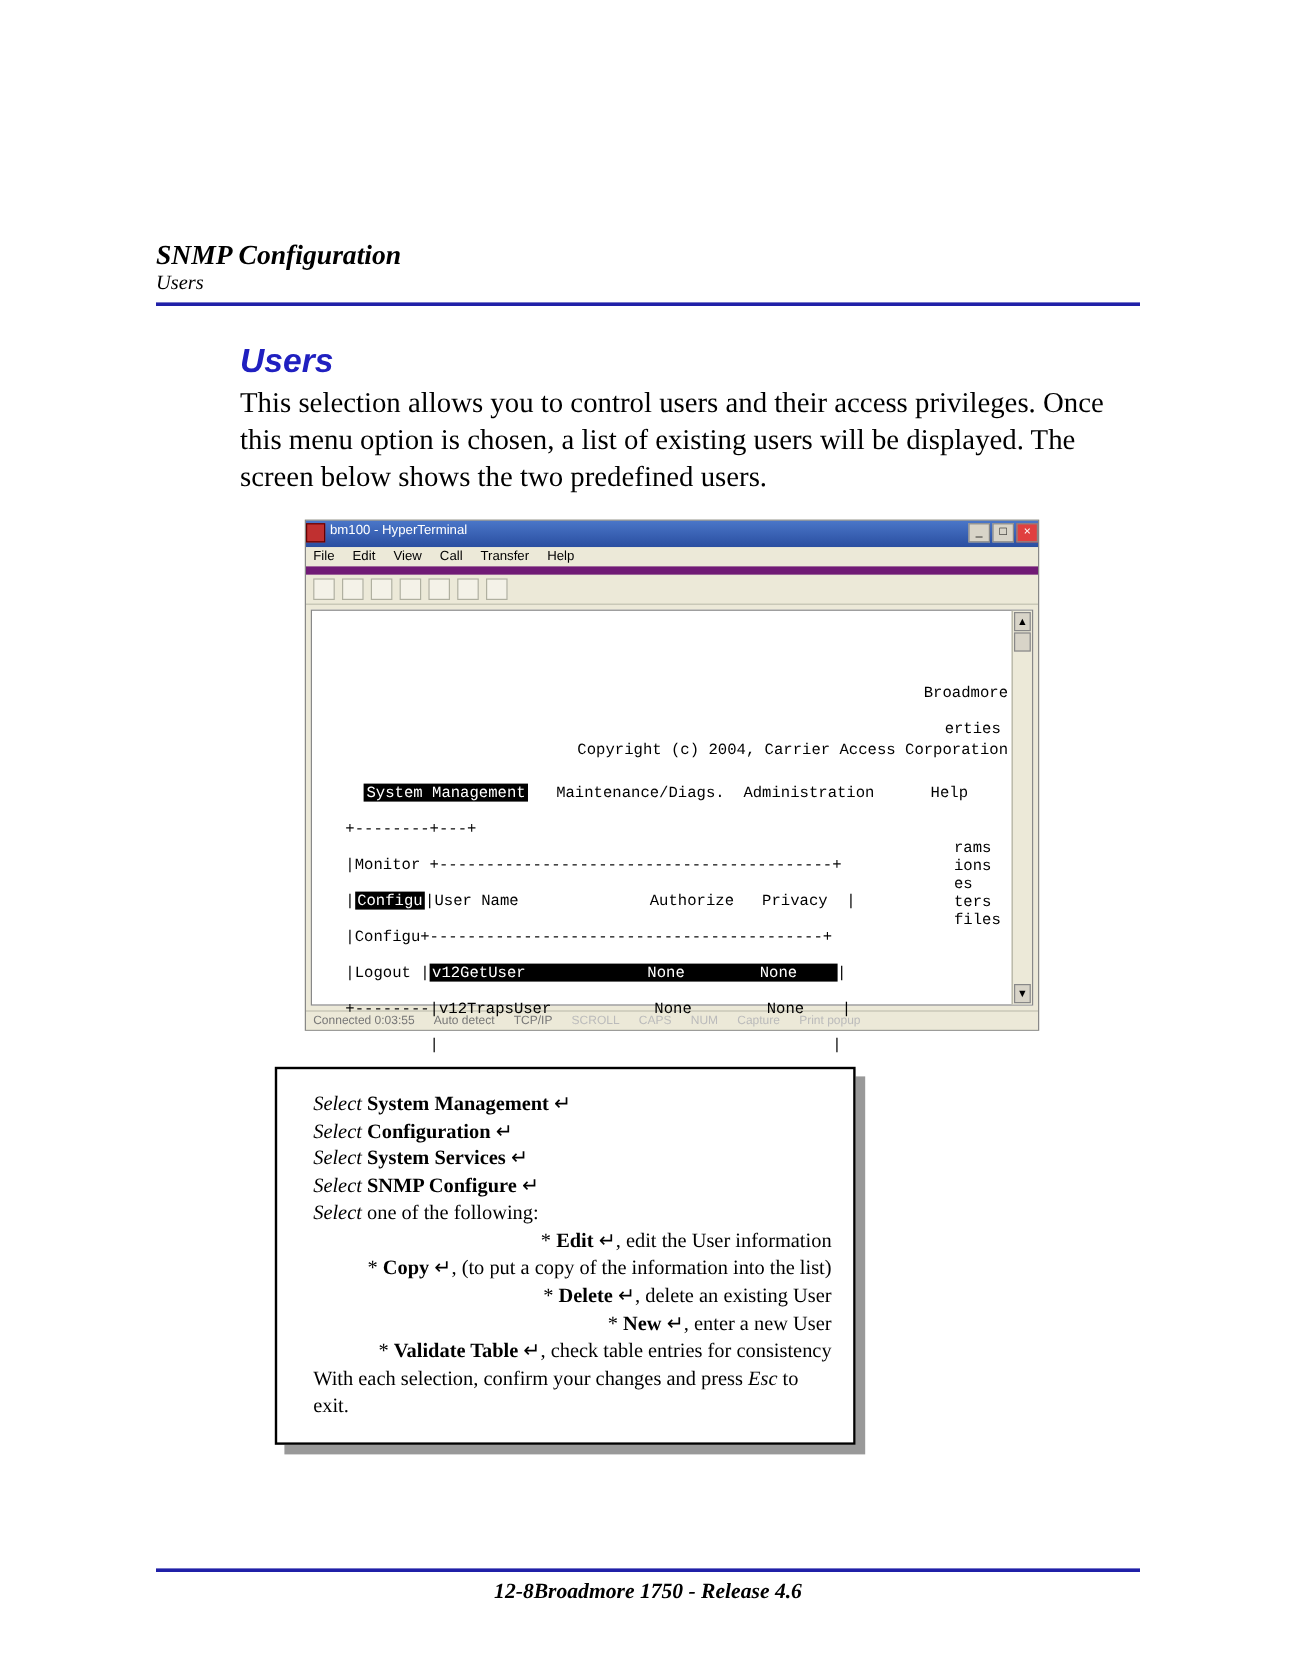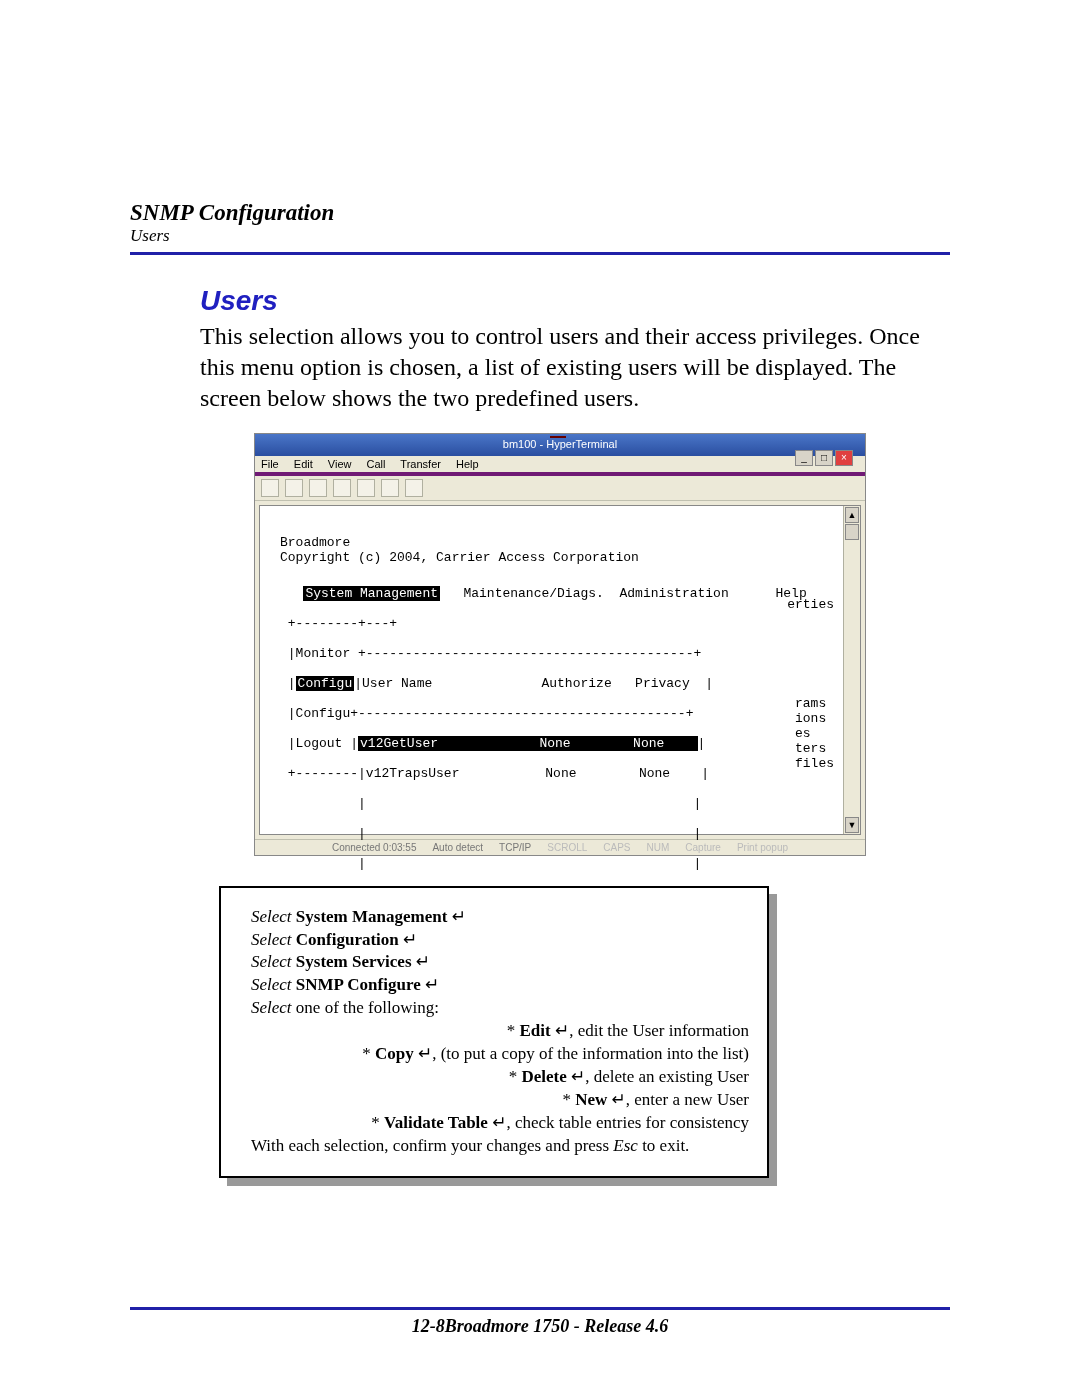--- a/index.html
+++ b/index.html
@@ -59,27 +59,26 @@
     width: 610px;
     border: 1px solid #888;
     background: #ece9d8;
     font-family: "Tahoma", sans-serif;
     font-size: 11px;
     margin: 0 auto 30px auto;
     position: relative;
   }
   .title-bar {
     display: flex;
-    align-items: center;
+    align-items: flex-start;
     background: linear-gradient(#4a76c8, #2a4ea0);
     color: #fff;
-    padding: 2px 12px;
+    padding: 2px 0;
     font-size: 11px;
     height: 18px;
-    flex-direction: column;
   }
   .title-bar-icon {
     width: 14px; height: 14px;
     background: #c03030;
     margin-right: 4px;
     border: 1px solid #600;
   }
   .title-bar-buttons {
     margin-left: auto;
     display: flex;
@@ -95,21 +94,21 @@
     font-family: Arial, sans-serif;
     font-size: 10px;
     color: #000;
   }
   .title-bar-buttons .close { background:#e04040; color:#fff; }
   .menu-bar {
     background: #ece9d8;
     padding: 2px 6px;
     font-size: 11px;
     color: #000;
-    border-bottom: 4px solid #701a75;
+    border-bottom: 7px solid #701a75;
   }
   .menu-bar span { margin-right: 12px; }
   .tool-bar {
     background: #ece9d8;
     padding: 3px 6px;
     border-bottom: 1px solid #c0c0b0;
   }
   .tool-bar span {
     display: inline-block;
     width: 16px; height: 16px;
@@ -145,21 +144,21 @@
   .scroll-bar .arrow.b { position:absolute; bottom:0; left:0; right:0; }
   .term {
     font-family: "Courier New", monospace;
     font-size: 13px;
     line-height: 15px;
     color: #000;
     padding: 14px 20px 8px 20px;
     white-space: pre;
     position: relative;
   }
-  .term .center { text-align: left; display: block; }
+  .term .center { text-align: right; display: block; margin-top: 32px; }
   .term .nav { margin-top: 6px; }
   .term .hi {
     background: #000;
     color: #fff;
     padding: 0 2px;
     display: inline-block;
   }
   .term .row { display:flex; }
   .term .row > span { white-space: pre; }
   .right-text {
@@ -171,29 +170,28 @@
     white-space: pre;
   }
   .status-bar {
     display: flex;
     background: #ece9d8;
     font-size: 10px;
     color: #777;
     padding: 2px 6px;
     gap: 16px;
     border-top: 1px solid #c0c0b0;
-    justify-content: center;
   }
   .status-bar span:nth-child(n+4) { color:#bbb; }
 
   
   .inst-wrap {
     position: relative;
-    width: 550px;
-    margin-left: 19px;
+    width: 484px;
+    margin-left: 29px;
   }
   .inst-shadow {
     position: absolute;
     left: 8px; top: 8px;
     right: -8px; bottom: -8px;
     background: #999;
     z-index: 0;
   }
   .inst-box {
     position: relative;

